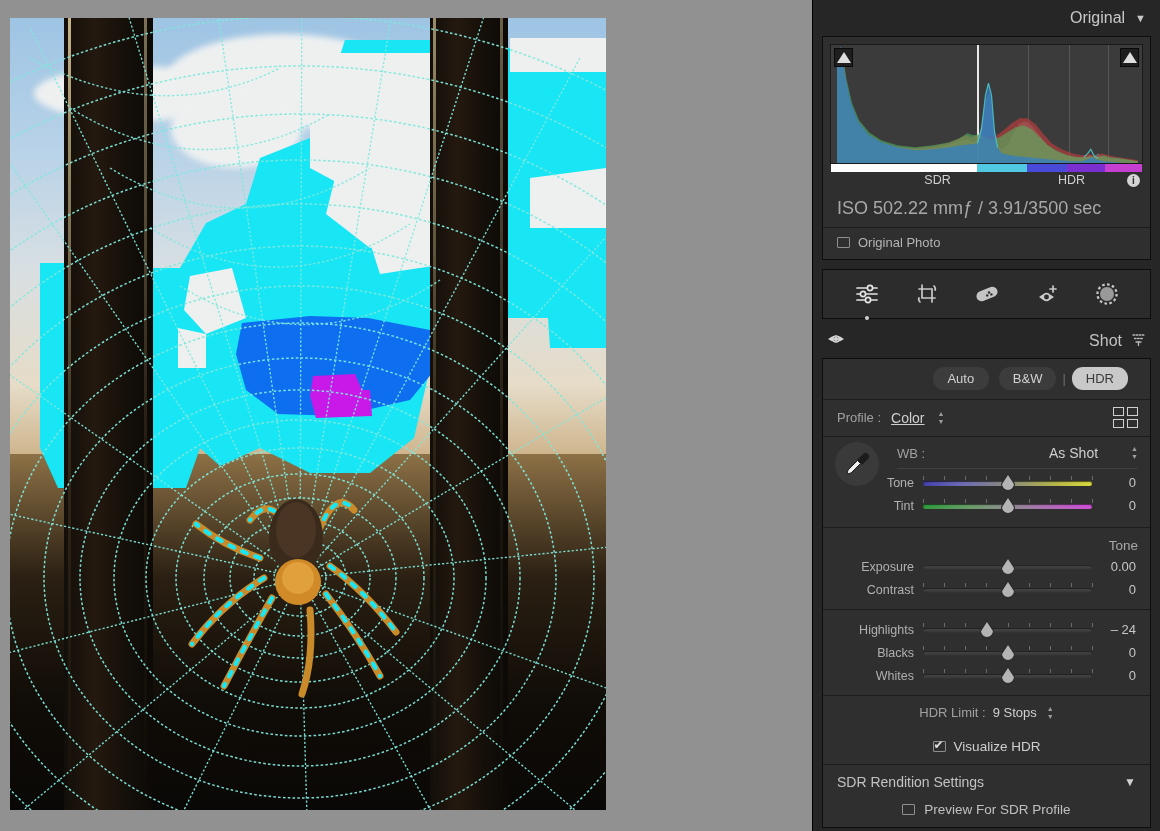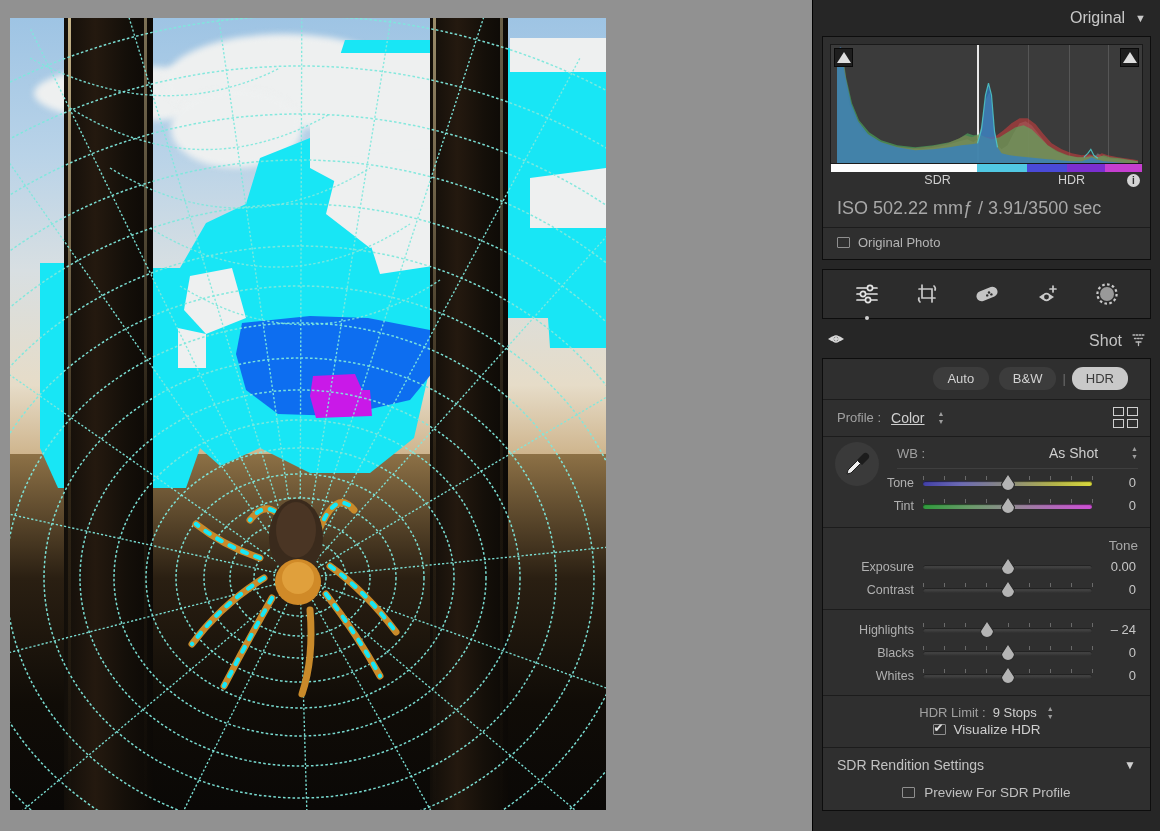--- a/index.html
+++ b/index.html
@@ -226,21 +226,21 @@
   .tone-block2 { padding: 8px 12px 8px 12px; border-bottom: 1px solid #1c1c1c; }
 
   .hdrlimit-block { padding: 9px 12px 10px 12px; border-bottom: 1px solid #1c1c1c; }
   .hdrlimit-row {
     display: flex; align-items: center; justify-content: center;
     color: #a0a0a0; font-size: 13px; gap: 7px;
   }
   .hdrlimit-row .hv { color: #d0d0d0; font-size: 13px; }
   .vis-row {
     display: flex; align-items: center; justify-content: center;
-    gap: 8px; margin-top: 2px; color: #cfcfcf; font-size: 13.5px;
+    gap: 8px; margin-top: 19px; color: #cfcfcf; font-size: 13.5px;
   }
 
   .sdr-rend {
     display: flex; align-items: center; justify-content: space-between;
     padding: 9px 14px 8px 14px; color: #c2c2c2; font-size: 14px;
   }
   .sdr-prev {
     display: flex; align-items: center; justify-content: center; gap: 9px;
     padding: 4px 14px 10px 14px; color: #c0c0c0; font-size: 13.5px;
   }

